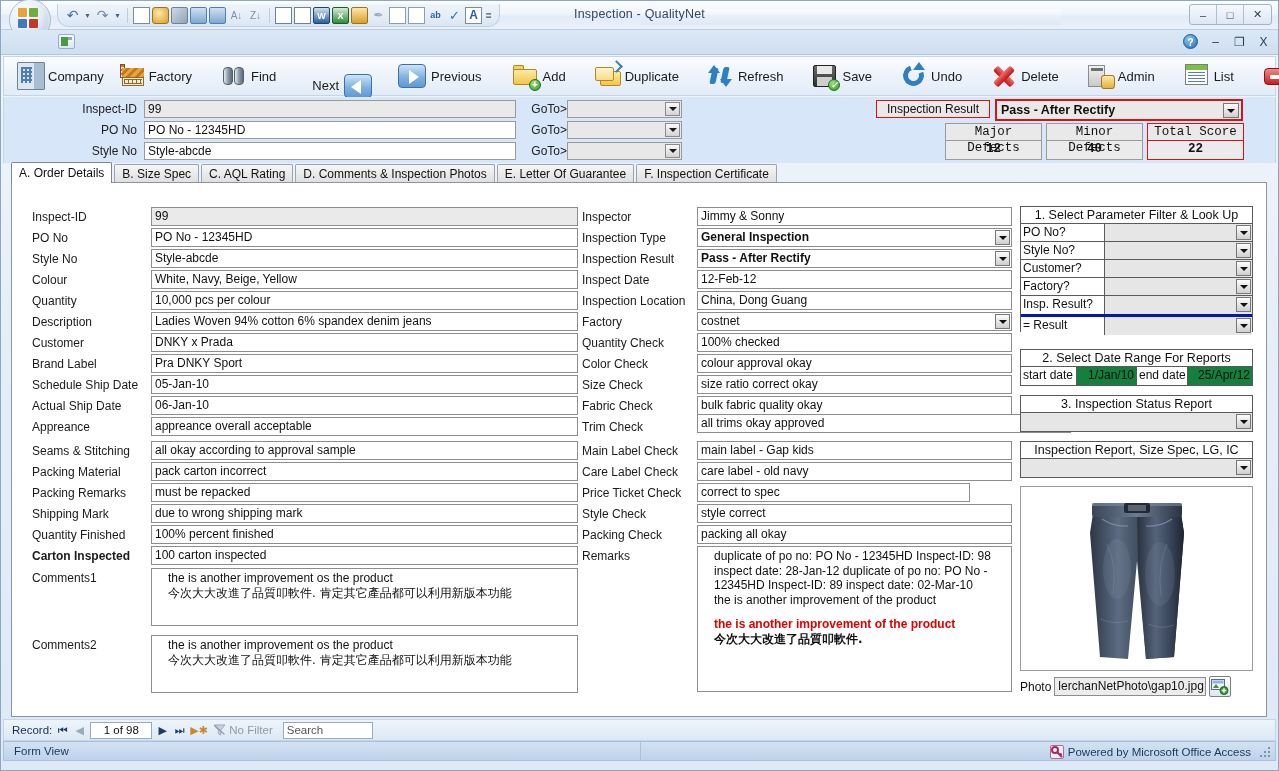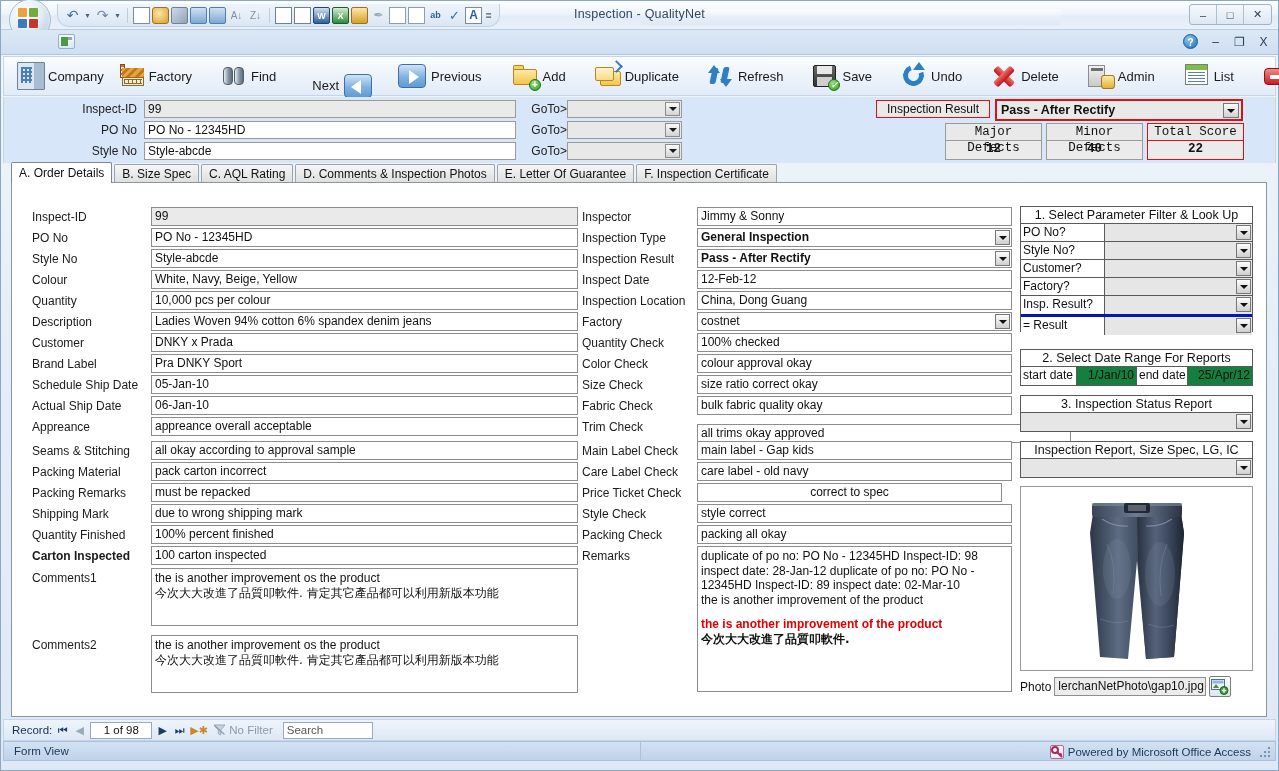--- a/index.html
+++ b/index.html
@@ -198,21 +198,21 @@
     position:absolute; right:1px; top:1px; width:15px; height:15px;
     background:linear-gradient(to bottom,#fdfdfd,#cfcfcf); border:1px solid #777;
     display:flex;align-items:center;justify-content:center;
   }
   .fin.cb .arrow::after{
     content:''; border-left:4px solid transparent;border-right:4px solid transparent;border-top:4px solid #111;
   }
   .fin.bold { font-weight:bold; }
   .memo {
     position:absolute; border:1px solid #8d8d8d; background:#fff;
-    font-size:12px; color:#111; padding:2px 3px; line-height:14.5px; overflow:hidden;
+    font-size:12px; color:#111; padding:2px 16px; line-height:14.5px; overflow:hidden;
   }
   .cjk { font-family:"DejaVu Sans","Liberation Sans",sans-serif; }
   .pbox { position:absolute; border:1px solid #5a5a5a; background:#fff; }
   .phead {
     font-size:12.5px; color:#111; text-align:center; height:17px; line-height:16px;
     border-bottom:1px solid #5a5a5a; background:#fff;
   }
   .prow { display:flex; height:18px; border-bottom:1px solid #5a5a5a; }
   .prow:last-child { border-bottom:none; }
   .pcell-lab {
@@ -703,30 +703,30 @@
       <div class="flab" style="left:570px;top:174px;">Color Check</div>
       <div class="fin" style="left:685px;top:171px;width:315px;">colour approval okay</div>
 
       <div class="flab" style="left:570px;top:195px;">Size Check</div>
       <div class="fin" style="left:685px;top:192px;width:315px;">size ratio correct okay</div>
 
       <div class="flab" style="left:570px;top:216px;">Fabric Check</div>
       <div class="fin" style="left:685px;top:213px;width:315px;">bulk fabric quality okay</div>
 
       <div class="flab" style="left:570px;top:237px;">Trim Check</div>
-      <div class="fin" style="left:685px;top:241px;width:374px;">all trims okay approved</div>
+      <div class="fin" style="left:685px;top:231px;width:374px;">all trims okay approved</div>
 
       <div class="flab" style="left:570px;top:261px;">Main Label Check</div>
       <div class="fin" style="left:685px;top:258px;width:315px;">main label - Gap kids</div>
 
       <div class="flab" style="left:570px;top:282px;">Care Label Check</div>
       <div class="fin" style="left:685px;top:279px;width:315px;">care label - old navy</div>
 
       <div class="flab" style="left:570px;top:303px;">Price Ticket Check</div>
-      <div class="fin" style="left:685px;top:300px;width:305px;text-align:center;">correct to spec</div>
+      <div class="fin" style="left:685px;top:300px;width:273px;">correct to spec</div>
 
       <div class="flab" style="left:570px;top:324px;">Style Check</div>
       <div class="fin" style="left:685px;top:321px;width:315px;">style correct</div>
 
       <div class="flab" style="left:570px;top:345px;">Packing Check</div>
       <div class="fin" style="left:685px;top:342px;width:315px;">packing all okay</div>
 
       <div class="flab" style="left:570px;top:366px;">Remarks</div>
       <div class="memo" style="left:685px;top:363px;width:315px;height:146px;">
         <div>duplicate of po no: PO No - 12345HD Inspect-ID: 98</div>

